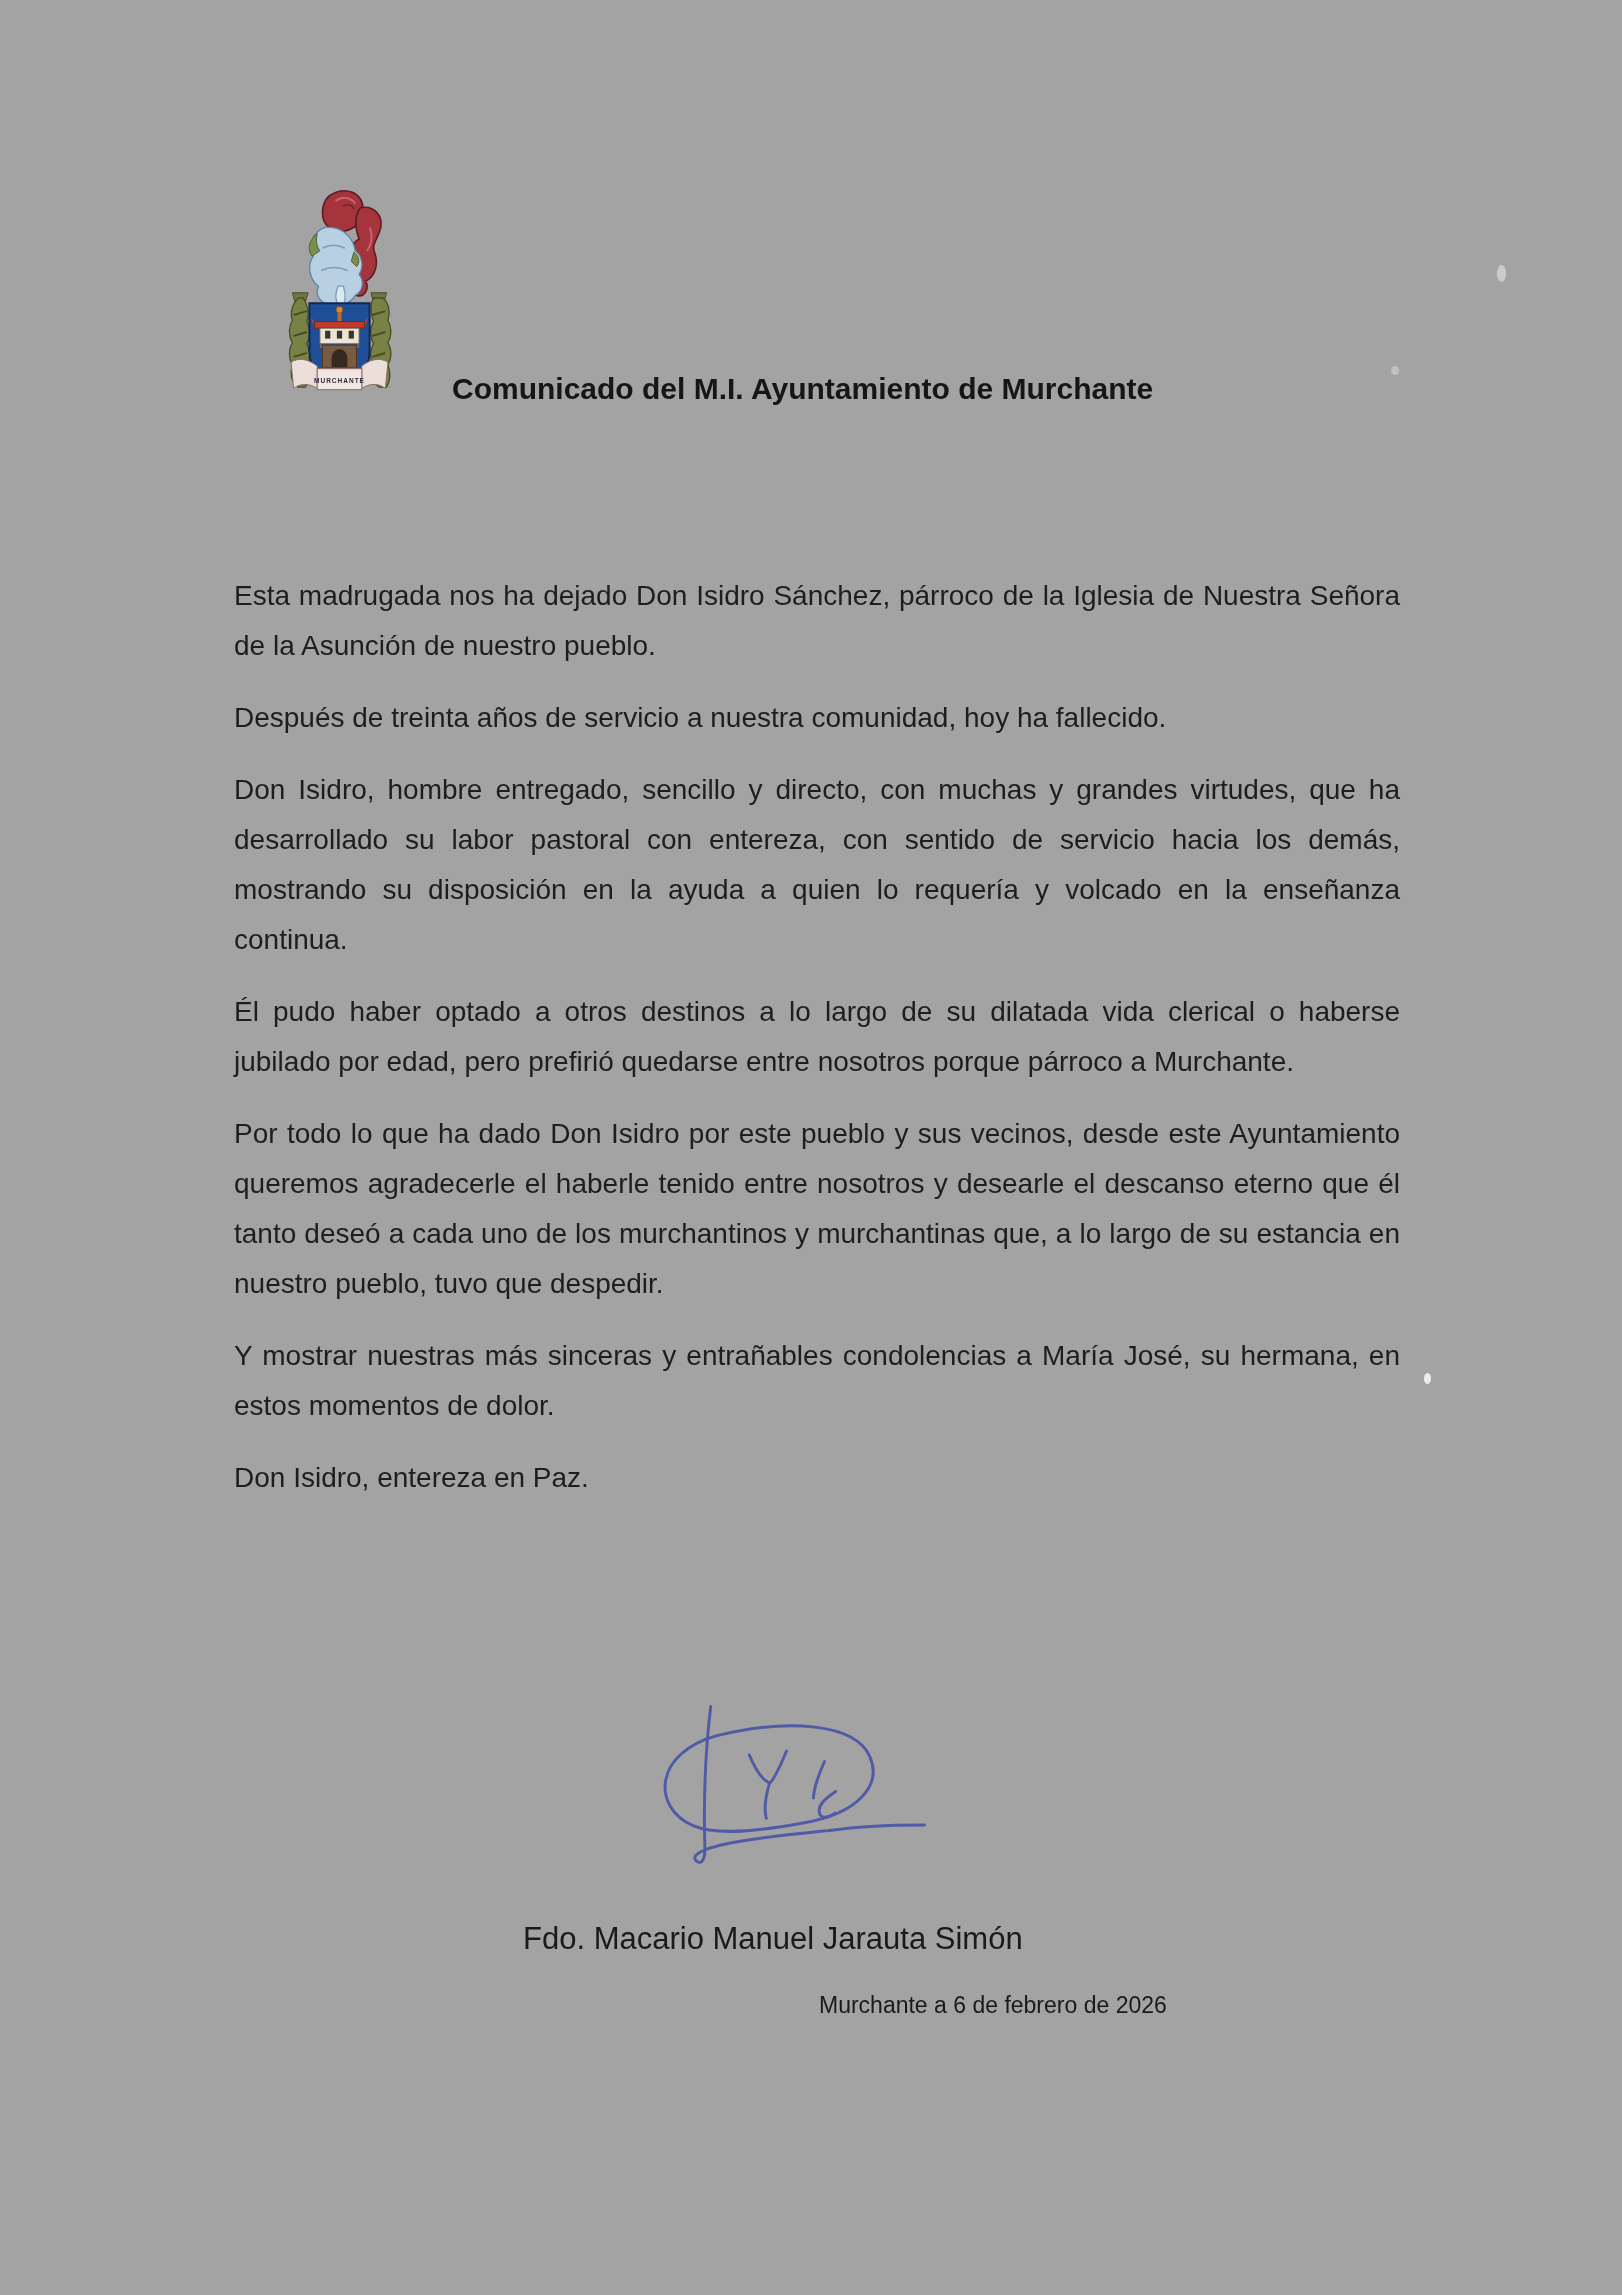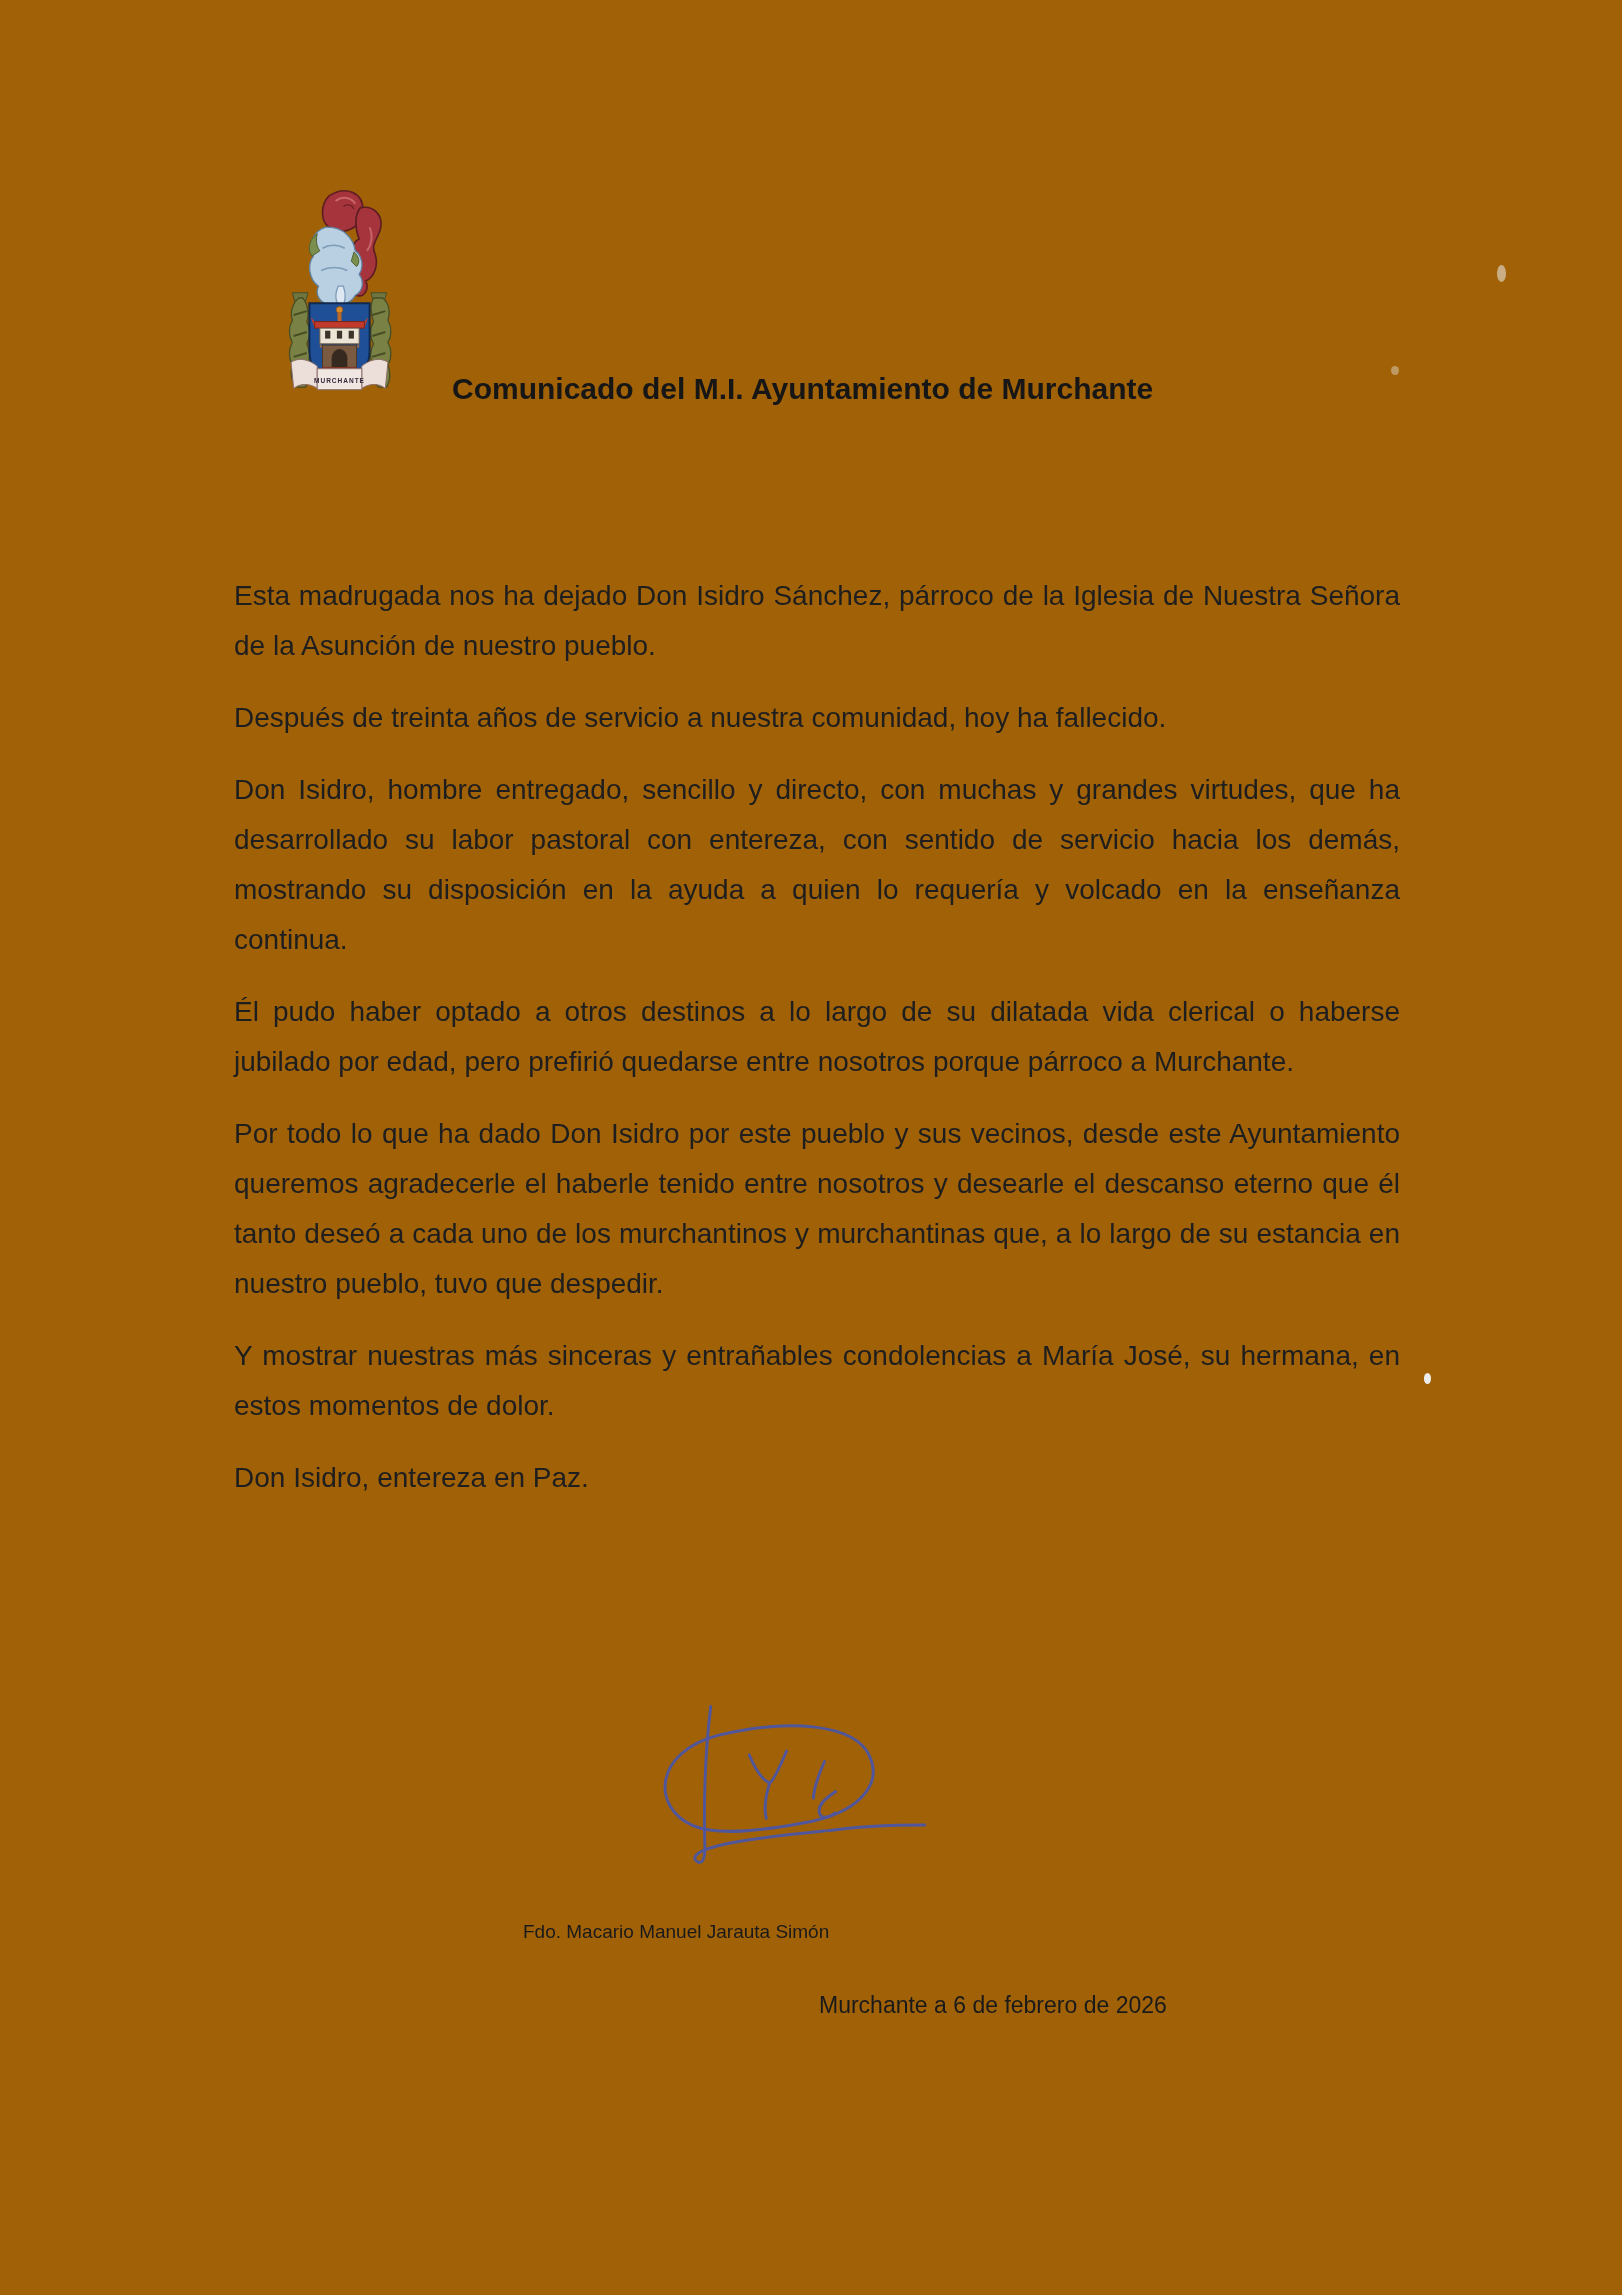--- a/index.html
+++ b/index.html
@@ -1,20 +1,20 @@
 <!DOCTYPE html>
 <html style="font-size:10.5px"><head>
 <meta charset="utf-8">
 <style>
   html,body { margin:0; padding:0; background:#ffffff; }
   .page {
     position:relative;
     width:1623px;
     height:2295px;
-    background:#a16207;
+    background:#a3a3a3;
     font-family:"Liberation Sans", sans-serif;
     color:#1d1d1d;
     overflow:hidden;
   }
   .crest {
     position:absolute;
     left:283px; top:188px;
     width:113px; height:220px;
   }
   .title {
@@ -39,21 +39,21 @@
     color:#1e1e1e;
   }
   .signature {
     position:absolute;
     left:625px; top:1692px;
     width:314px; height:190px;
   }
   .signer {
     position:absolute;
     left:523px; top:1921px;
-    font-size:19px;
+    font-size:31px;
     color:#1a1a1a;
     white-space:nowrap;
   }
   .dateline {
     position:absolute;
     left:819px; top:1992px;
     font-size:23px;
     color:#1a1a1a;
     white-space:nowrap;
   }

